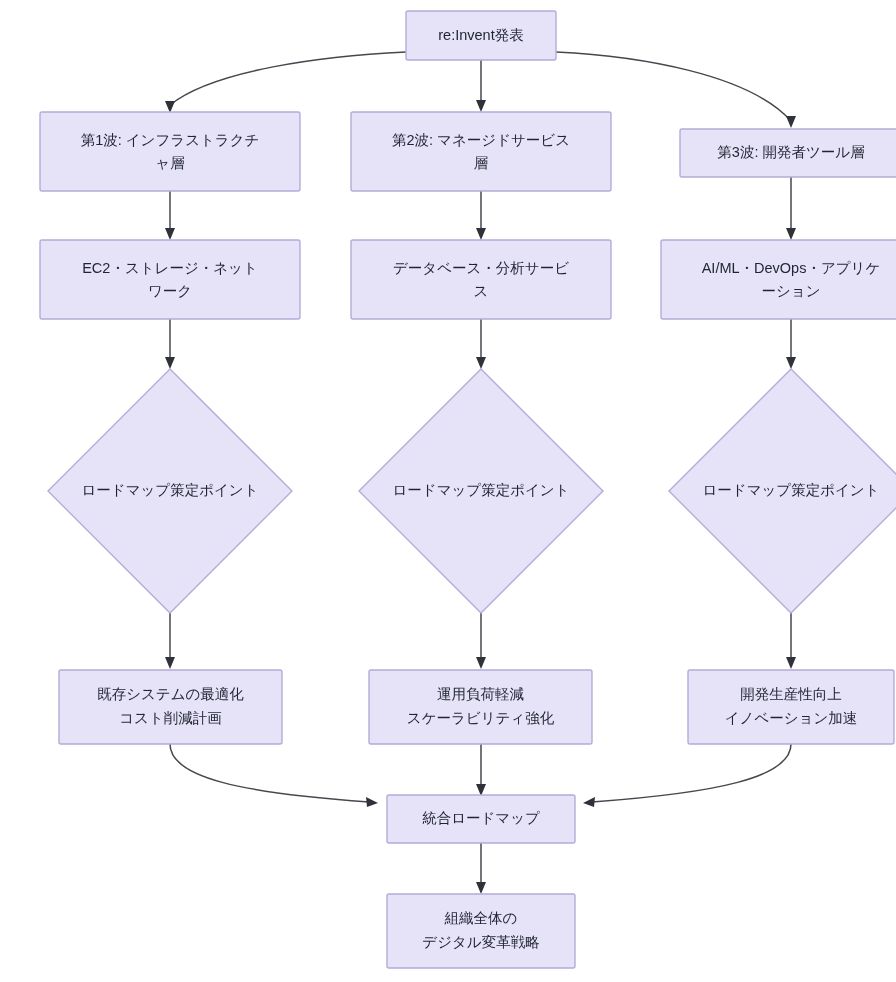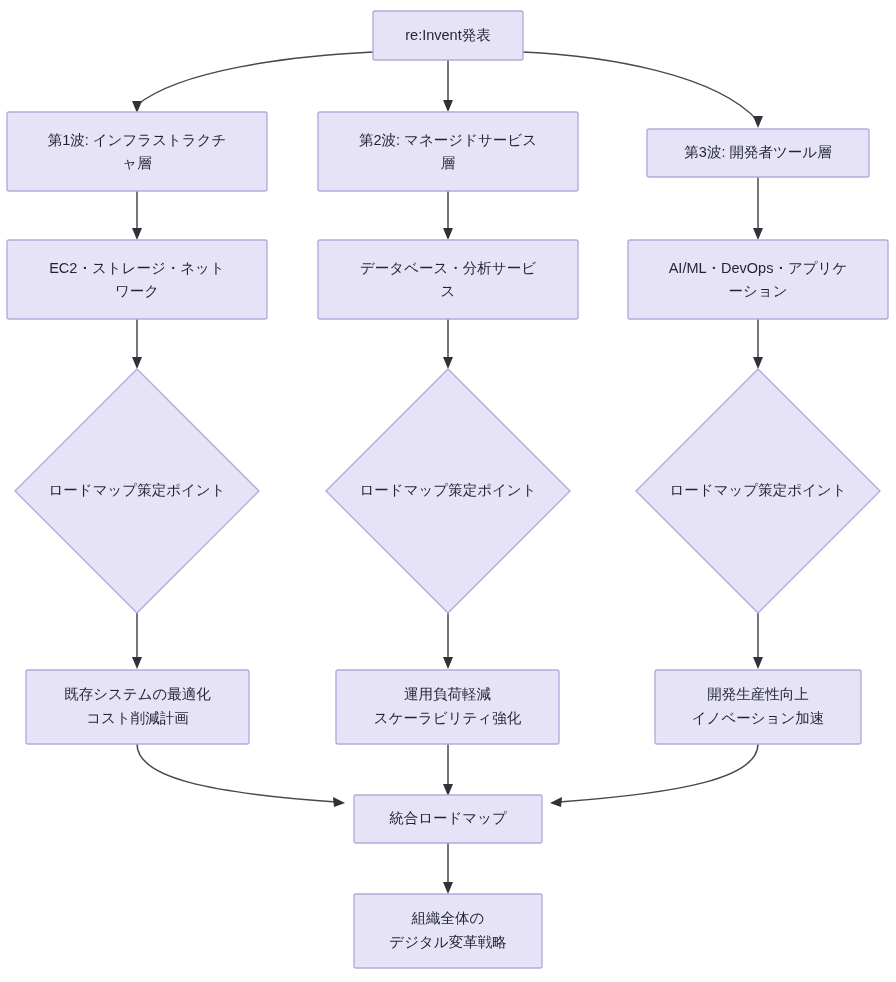--- a/index.html
+++ b/index.html
@@ -10,20 +10,21 @@
   body {
     width: 896px;
     height: 982px;
     font-family: "Liberation Sans", "DejaVu Sans", sans-serif;
     overflow: hidden;
   }
   #flow-root {
     position: relative;
     width: 729px;
     height: 982px;
+    padding-left: 33px;
   }
   svg#flowchart {
     display: block;
     width: 896px;
     height: 982px;
   }
   .node-shape {
     fill: #e6e2f7;
     stroke: #b5abd9;
     stroke-width: 1.4;

